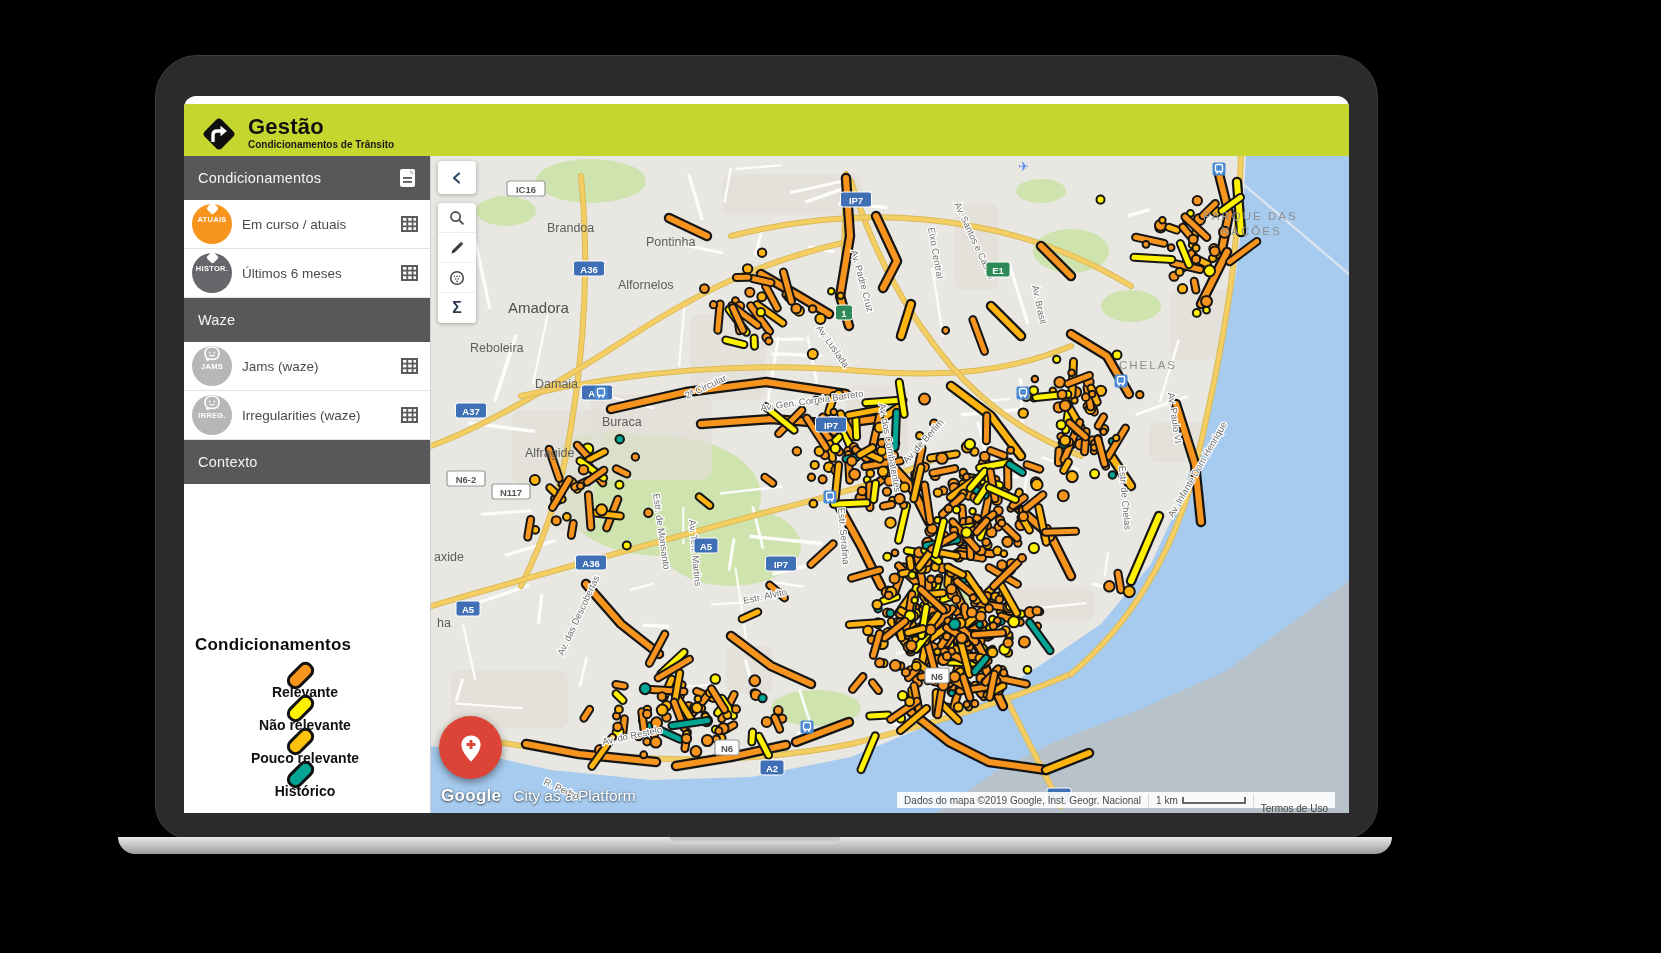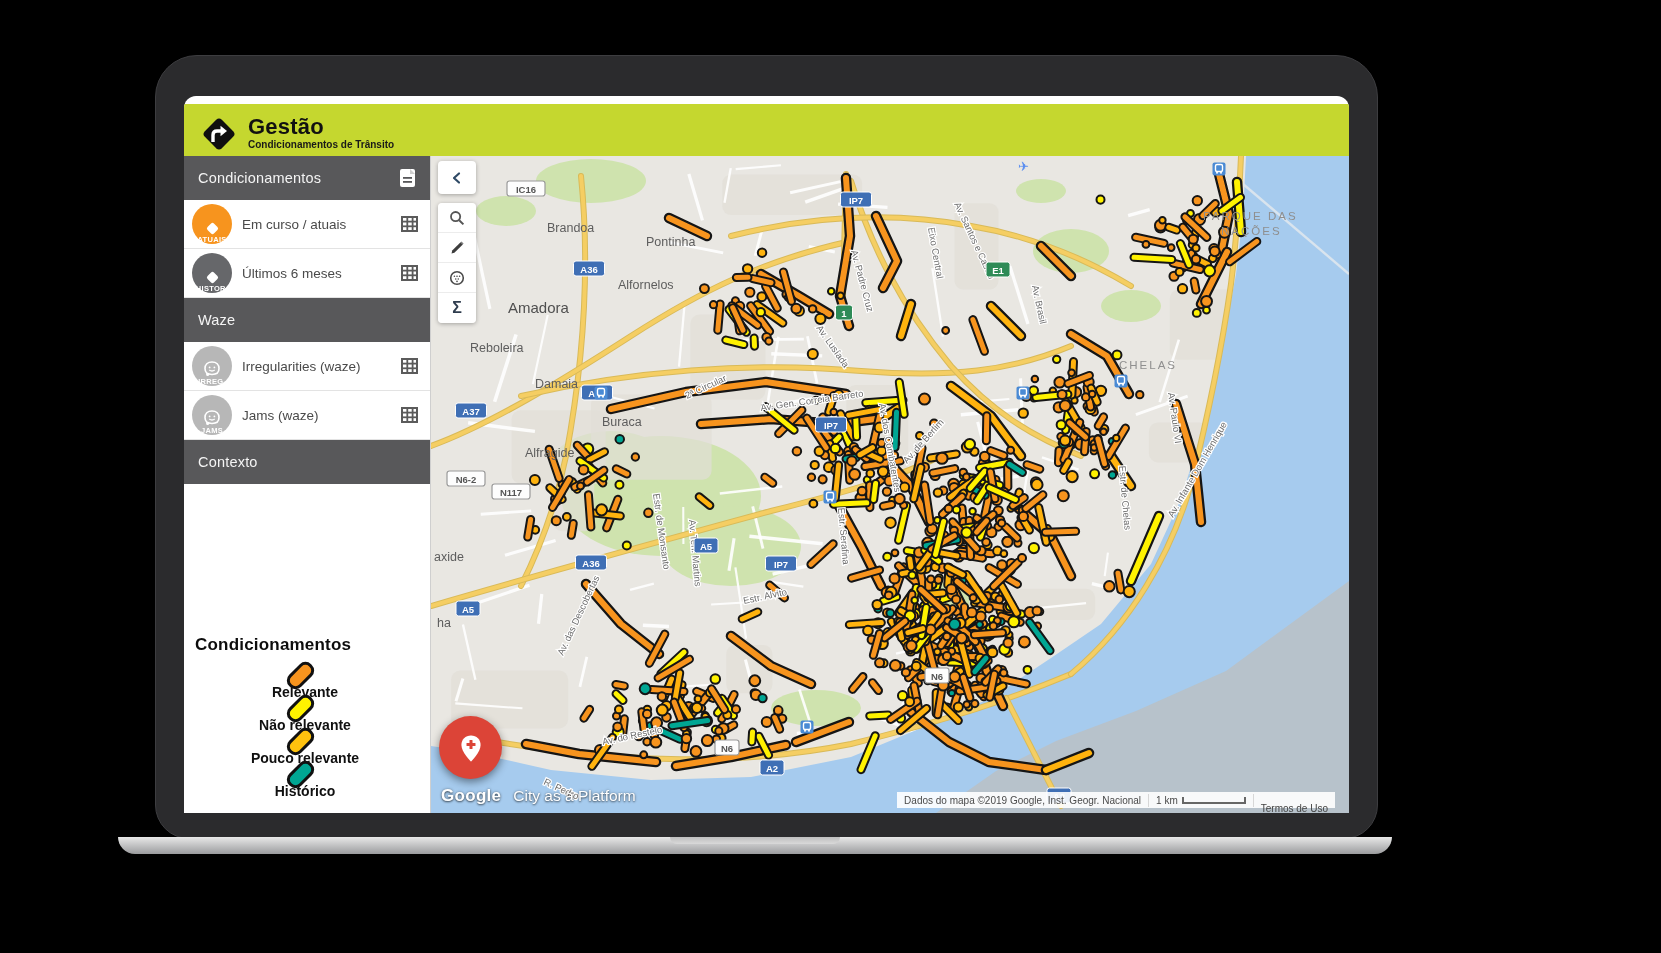--- a/index.html
+++ b/index.html
@@ -22,21 +22,21 @@
   .app-subtitle{font-size:10px;font-weight:bold;color:#191919;line-height:14px;}
 
   
   .sidebar{position:absolute;left:0;top:60px;width:247px;height:657px;background:#fff;border-right:1px solid #cfcfcf;box-sizing:border-box;}
   .section-head{height:44px;background:#58585a;color:#f4f4f4;display:flex;align-items:center;
                 padding:0 14px;font-size:14.5px;letter-spacing:.2px;}
   .section-head .sec-label{flex:1;}
   .layer-row{height:48px;background:#fff;border-bottom:1px solid #e3e3e3;display:flex;align-items:center;
              padding:0 12px 0 8px;cursor:pointer;}
   .badge{width:40px;height:40px;border-radius:50%;flex:0 0 auto;display:flex;flex-direction:column;
-         align-items:center;justify-content:flex-end;color:#fff;}
+         align-items:center;justify-content:flex-start;color:#fff;}
   .badge .mini-diamond{width:9px;height:9px;background:#fff;transform:rotate(45deg);border-radius:2px;margin-bottom:2px;}
   .badge .badge-text{font-size:7.5px;font-weight:bold;letter-spacing:.3px;}
   .badge svg{display:block;}
   .layer-label{margin-left:10px;font-size:13.5px;color:#4a4a4a;flex:1;}
   .grid-ic{flex:0 0 auto;opacity:.85;cursor:pointer;}
 
   
   .legend{position:absolute;left:11px;bottom:14px;width:220px;}
   .legend-title{font-size:17px;font-weight:bold;color:#0d0d0d;margin-bottom:12px;letter-spacing:.2px;}
   .legend-item{display:flex;align-items:center;height:33px;flex-direction:column;}
@@ -138,44 +138,44 @@
 
       <div class="layer-row">
         <div class="badge" style="background: rgb(183, 183, 183);">
           <svg width="18" height="16" viewBox="0 0 18 16">
             <path d="M9 1 C4.5 1 2 4 2 7.5 C2 11 4.5 13.5 9 13.5 C13.5 13.5 16 11 16 7.5 C16 4 13.5 1 9 1 Z" fill="none" stroke="#fff" stroke-width="1.6"></path>
             <circle cx="6.6" cy="6.4" r="0.9" fill="#fff"></circle>
               <circle cx="11.4" cy="6.4" r="0.9" fill="#fff"></circle>
             <path d="M6.3 9 Q9 11 11.7 9" stroke="#fff" stroke-width="1.3" fill="none"></path>
             <circle cx="4.6" cy="13.4" r="1.5" fill="#fff"></circle>
           </svg>
-          <div class="badge-text">IRREG.</div>
+          <div class="badge-text">JAMS</div>
         </div>
-        <div class="layer-label">Irregularities (waze)</div>
+        <div class="layer-label">Jams (waze)</div>
         <svg class="grid-ic" width="17" height="16" viewBox="0 0 17 16">
           <rect x="1" y="1" width="15" height="14" fill="none" stroke="#3f3f3f" stroke-width="2"></rect>
           <line x1="6.3" y1="1" x2="6.3" y2="15" stroke="#3f3f3f" stroke-width="1.8"></line>
           <line x1="11.6" y1="1" x2="11.6" y2="15" stroke="#3f3f3f" stroke-width="1.8"></line>
           <line x1="1" y1="5.6" x2="16" y2="5.6" stroke="#3f3f3f" stroke-width="1.8"></line>
           <line x1="1" y1="10.3" x2="16" y2="10.3" stroke="#3f3f3f" stroke-width="1.8"></line>
         </svg>
       </div>
 
       <div class="layer-row">
         <div class="badge" style="background: rgb(183, 183, 183);">
           <svg width="18" height="16" viewBox="0 0 18 16">
             <path d="M9 1 C4.5 1 2 4 2 7.5 C2 11 4.5 13.5 9 13.5 C13.5 13.5 16 11 16 7.5 C16 4 13.5 1 9 1 Z" fill="none" stroke="#fff" stroke-width="1.6"></path>
             <circle cx="6.6" cy="6.4" r="0.9" fill="#fff"></circle>
               <circle cx="11.4" cy="6.4" r="0.9" fill="#fff"></circle>
             <path d="M6.3 9 Q9 11 11.7 9" stroke="#fff" stroke-width="1.3" fill="none"></path>
             <circle cx="4.6" cy="13.4" r="1.5" fill="#fff"></circle>
           </svg>
-          <div class="badge-text">JAMS</div>
+          <div class="badge-text">IRREG.</div>
         </div>
-        <div class="layer-label">Jams (waze)</div>
+        <div class="layer-label">Irregularities (waze)</div>
         <svg class="grid-ic" width="17" height="16" viewBox="0 0 17 16">
           <rect x="1" y="1" width="15" height="14" fill="none" stroke="#3f3f3f" stroke-width="2"></rect>
           <line x1="6.3" y1="1" x2="6.3" y2="15" stroke="#3f3f3f" stroke-width="1.8"></line>
           <line x1="11.6" y1="1" x2="11.6" y2="15" stroke="#3f3f3f" stroke-width="1.8"></line>
           <line x1="1" y1="5.6" x2="16" y2="5.6" stroke="#3f3f3f" stroke-width="1.8"></line>
           <line x1="1" y1="10.3" x2="16" y2="10.3" stroke="#3f3f3f" stroke-width="1.8"></line>
         </svg>
       </div>
 
       <div class="section-head">

